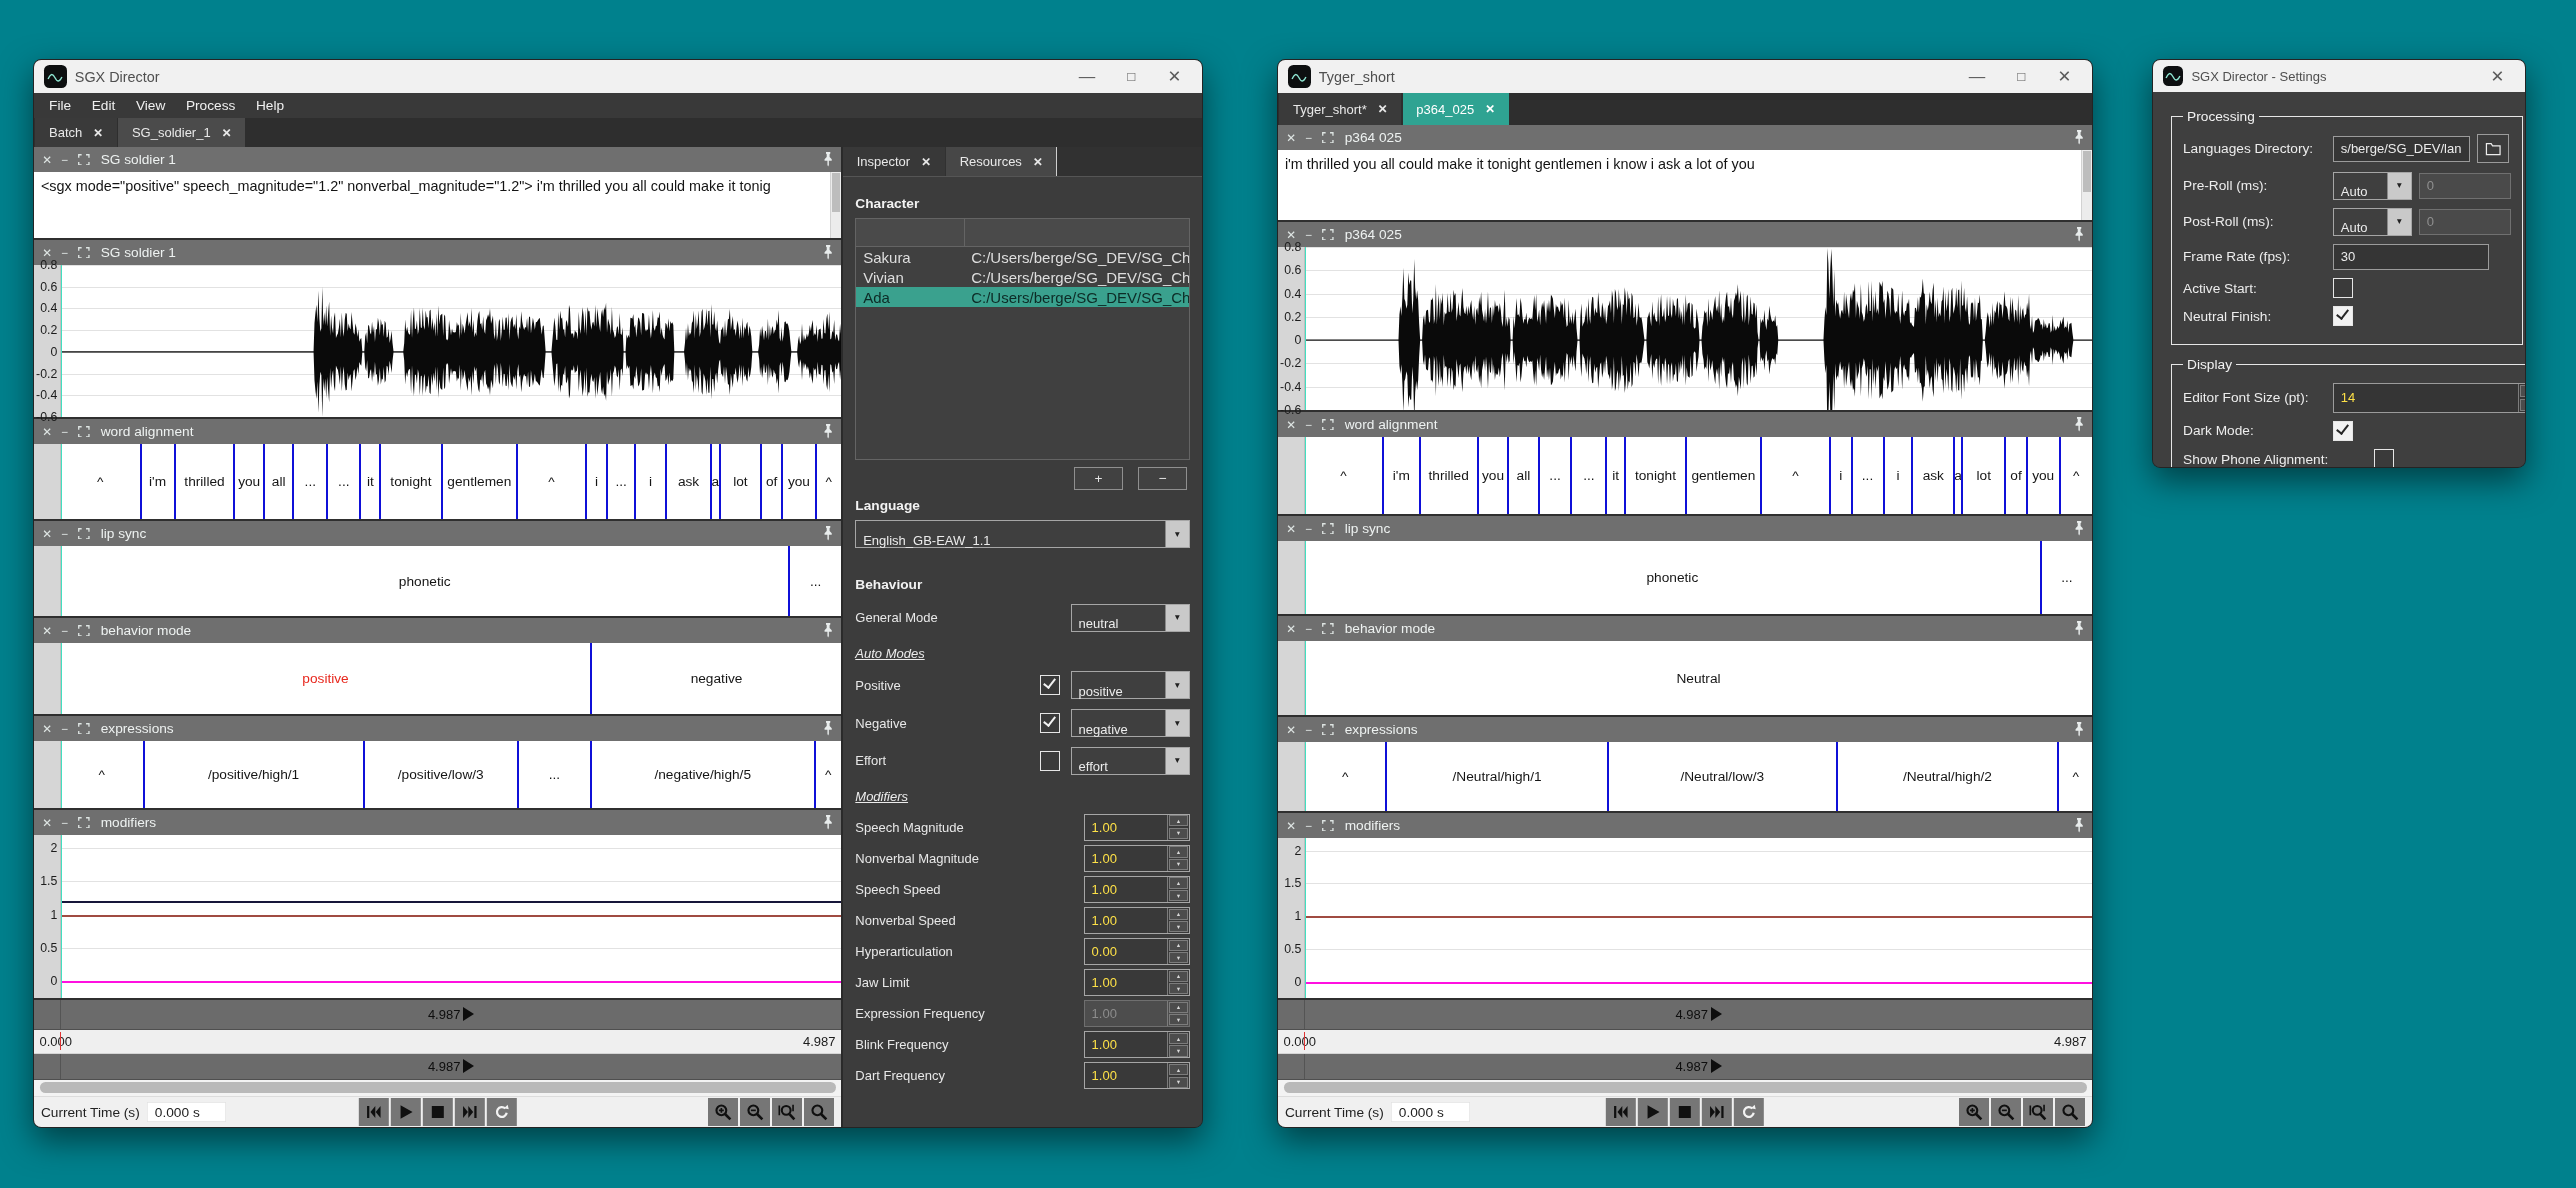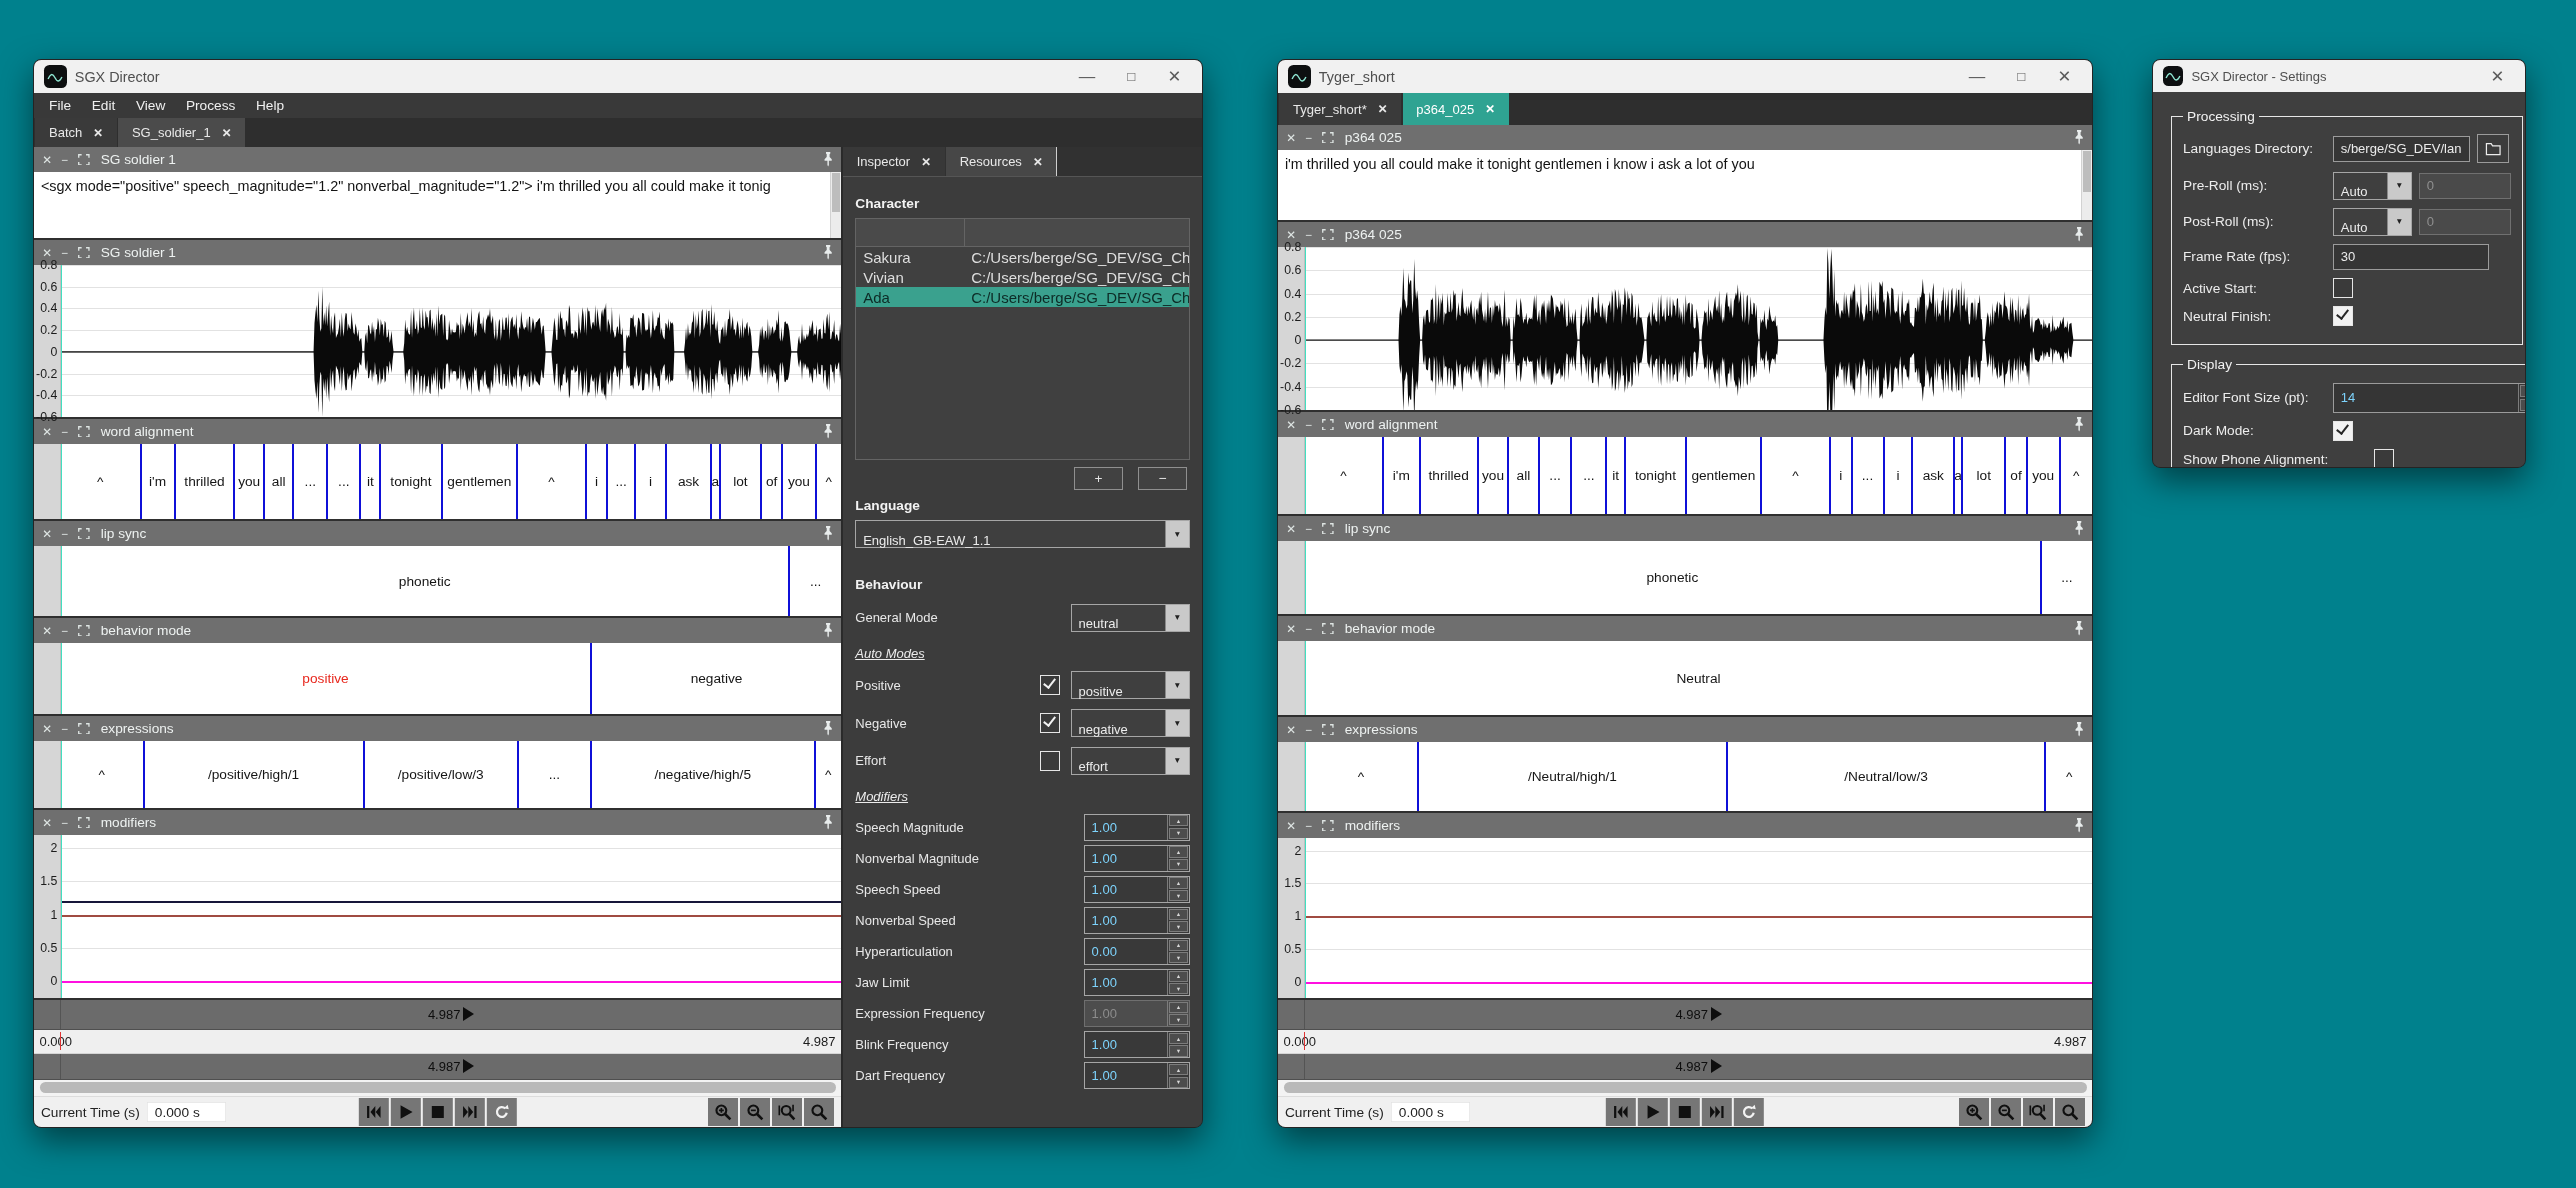--- a/index.html
+++ b/index.html
@@ -95,21 +95,21 @@
   .insp-row .rlabel{font-size:13px;color:#e8e8e8;flex:1;}
   .cb{width:18px;height:18px;border:1.4px solid #e6e6e6;background:#3a3a3a;position:relative;flex:none;}
   .cb::after{content:"";position:absolute;display:none;left:4.8px;top:0px;width:4.8px;height:10.3px;border:solid #f2f2f2;border-width:0 2.4px 2.4px 0;transform:rotate(38deg);}
   .cb.checked::after{display:block;}
   .cb-light.checked{background:#f2f2f2;}
   .cb-light.checked::after{border-color:#262626;}
   .cb-gap{margin-right:11px;}
   .mod-row{display:flex;align-items:center;margin:4.1px 0;}
   .mod-label{flex:1;font-size:13px;color:#e8e8e8;}
   .spin{display:flex;width:104px;height:25px;border:0.7px solid #a6a6a6;background:#393939;flex:none;}
-  .spin-val{flex:1;display:flex;align-items:center;padding:0 6.9px;color:#7dd3fc;font-size:13px;}
+  .spin-val{flex:1;display:flex;align-items:center;padding:0 6.9px;color:#fde047;font-size:13px;}
   .spin-arrows{width:20.6px;display:flex;flex-direction:column;border-left:0.7px solid #7c7c7c;}
   .spin-btn{flex:1;background:#4c4c4c;border:0.7px solid #7c7c7c;margin:0.7px;color:#d8d8d8;font-size:5.5px;display:flex;align-items:center;justify-content:center;padding:0;}
   .spin.disabled{background:#4d4d4d;border-color:#6f6f6f;}
   .spin.disabled .spin-val{color:#8c8c8c;}
   
   .settings-body{flex:1;background:#3f3f3f;padding:16.5px 18px;display:flex;flex-direction:column;gap:12.3px;}
   fieldset.group{border:1.4px solid #e6e6e6;margin:0;padding:2.7px 11px 9.6px;}
   fieldset.group legend{padding:0 4.1px;font-size:13.7px;color:#f2f2f2;}
   .srow{display:flex;align-items:center;margin:8.2px 0;gap:6.9px;}
   .slabel{width:143px;font-size:13.7px;color:#ededed;flex:none;}
@@ -1019,20 +1019,23 @@
             <div class="segments">
                 <div class="seg" style="flex: 10.3 1 0px;">
                   <span>^</span>
                 </div>
                 <div class="seg" style="flex: 28.2 1 0px;">
                   <span>/Neutral/high/1</span>
                 </div>
                 <div class="seg" style="flex: 29.1 1 0px;">
                   <span>/Neutral/low/3</span>
                 </div>
+                <div class="seg" style="flex: 28.2 1 0px;">
+                  <span>/Neutral/high/2</span>
+                </div>
                 <div class="seg" style="flex: 4.2 1 0px;">
                   <span>^</span>
                 </div>
               </div>
           </div>
         </div>
       </section>
       <section class="panel grow">
         <div class="panel-header">
           <span class="ph-icon">✕</span>

